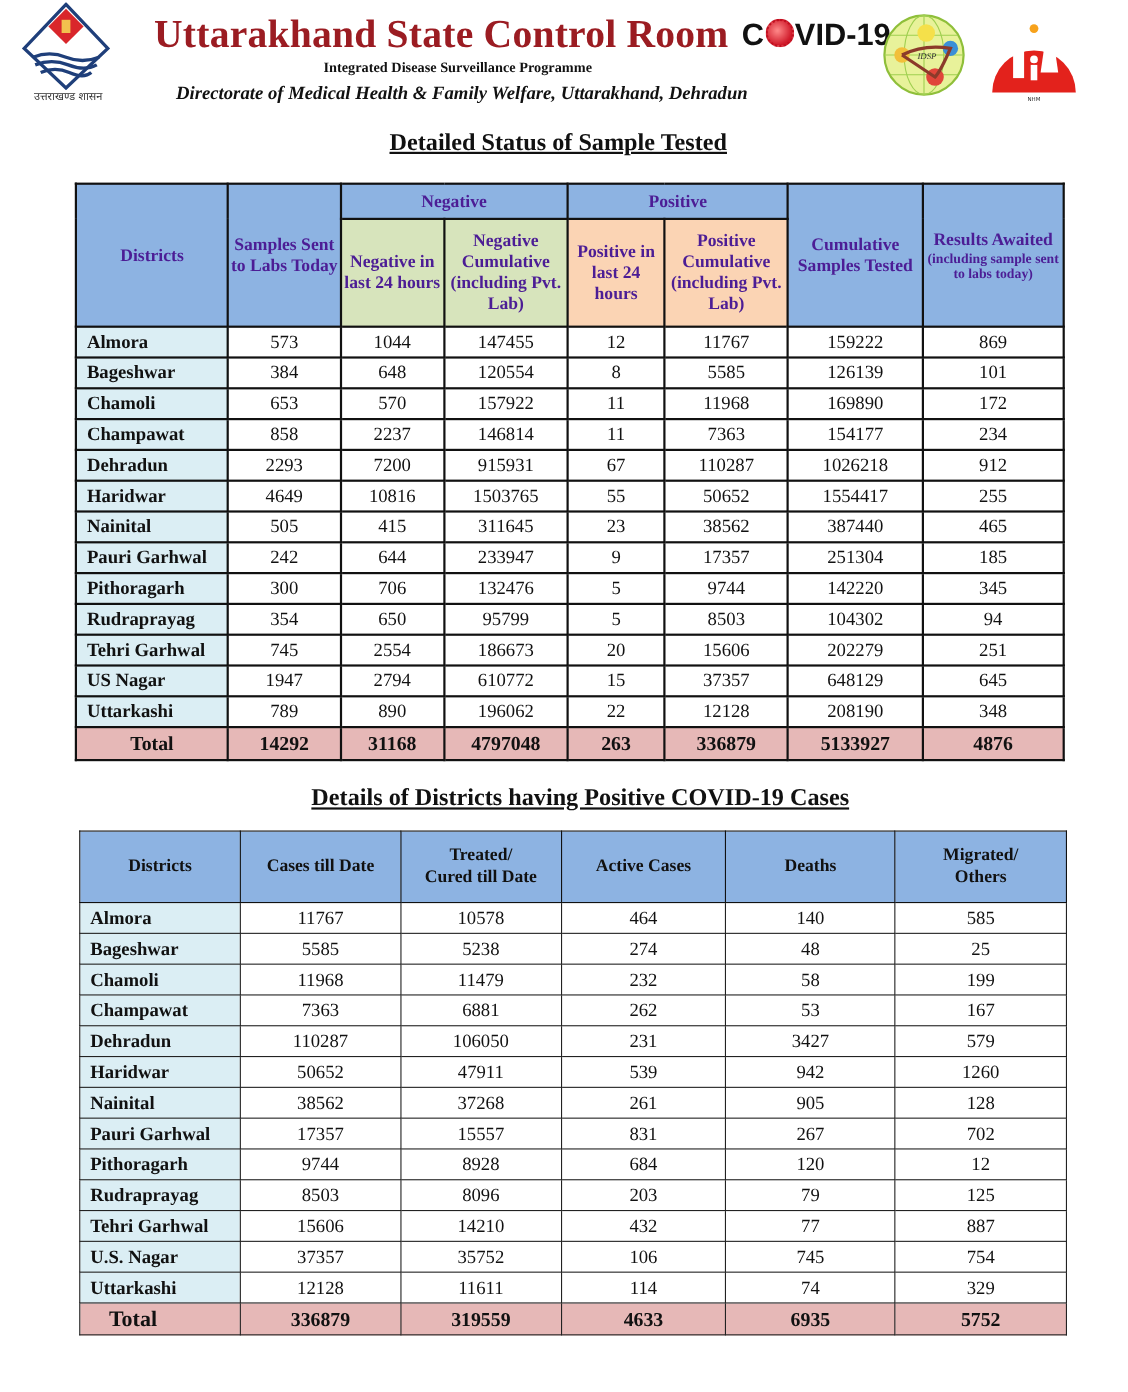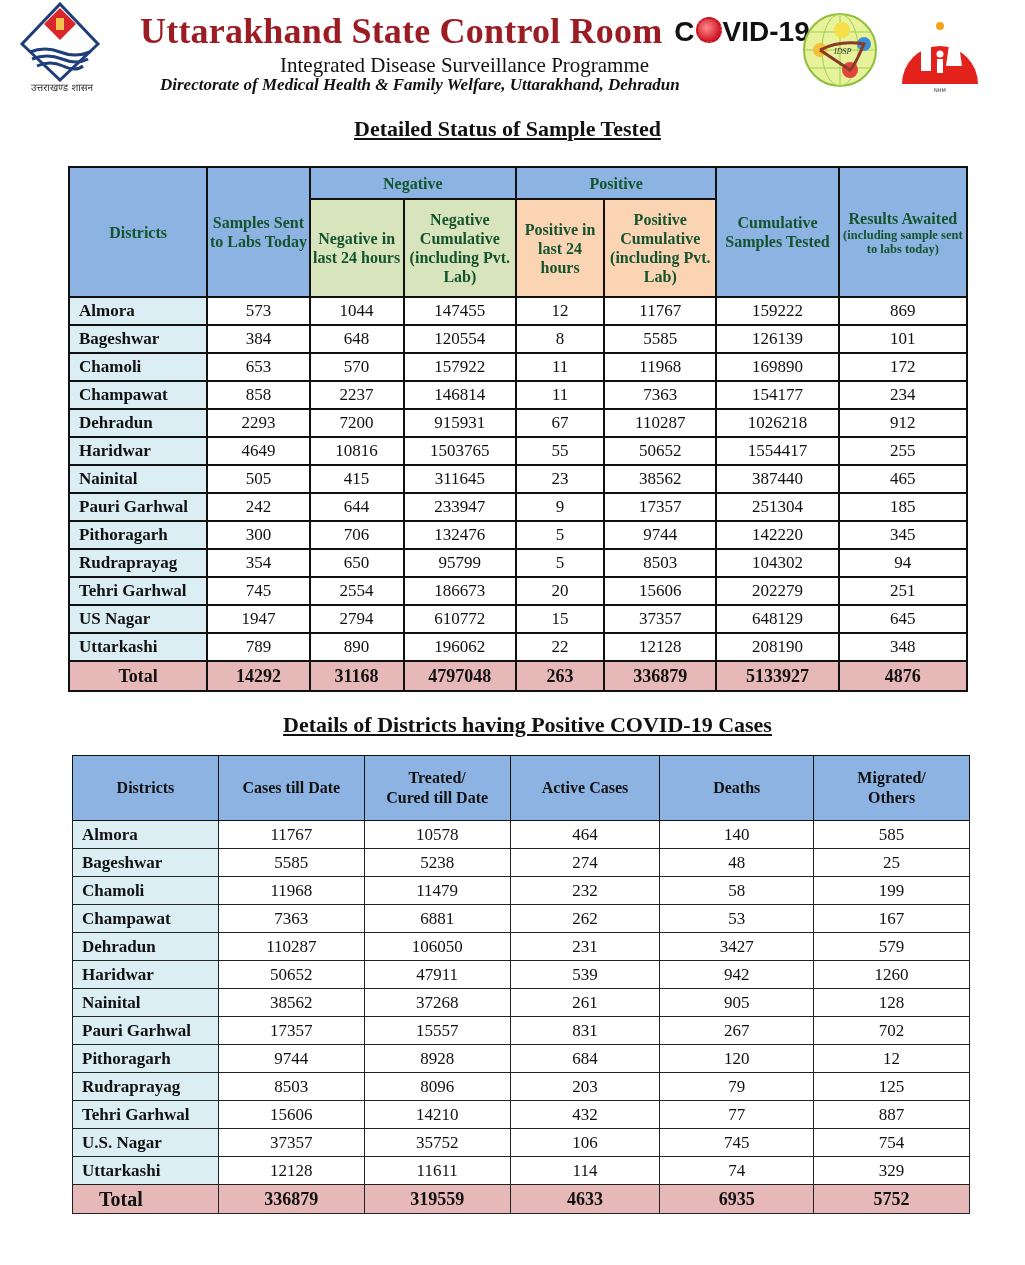--- a/index.html
+++ b/index.html
@@ -7,36 +7,36 @@
 
   
   .header { position: absolute; left: 0; top: 0; width: 1025px; height: 110px; }
   .logo-uk { position: absolute; left: 10px; top: 2px; width: 100px; height: 95px; }
   .logo-uk svg { display: block; }
   .logo-uk .caption { position: absolute; left: 2px; top: 78px; width: 100px; text-align: center; font-family: "DejaVu Sans", sans-serif; font-size: 10px; color: #333; }
   .title-line { position: absolute; left: 140px; top: 10px; white-space: nowrap; text-align: right; }
   .title-main { font-family: "Liberation Serif", serif; font-weight: bold; font-size: 36px; color: #9b1c22; letter-spacing: 0.2px; }
   .title-covid { font-family: "Liberation Sans", sans-serif; font-weight: bold; font-size: 28px; color: #111; margin-left: 8px; vertical-align: 2px; }
   .title-covid .virus { display: inline-block; width: 22px; height: 22px; border-radius: 50%; background: radial-gradient(circle at 40% 40%, #ff8a8a, #d01a2a 70%); border: 2px dotted #c01020; vertical-align: -2px; margin: 0 1px; }
-  .sub1 { position: absolute; left: 280px; top: 53px; font-weight: normal; font-size: 21px; }
+  .sub1 { position: absolute; left: 294px; top: 53px; font-weight: bold; font-size: 13px; }
   .sub2 { position: absolute; left: 160px; top: 75px; font-weight: bold; font-size: 17px; font-style: italic; }
   .logo-idsp { position: absolute; left: 800px; top: 10px; width: 80px; height: 80px; }
   .logo-nhm { position: absolute; left: 890px; top: 4px; width: 100px; height: 90px; }
 
   
   .section-title { position: absolute; left: 0; width: 1015px; text-align: center; font-weight: bold; font-size: 22px; text-decoration: underline; }
   .st1 { top: 116px; font-family: "Liberation Serif", serif; }
   .st2 { top: 712px; font-family: "Liberation Serif", serif; padding-left: 20px; }
 
   table { border-collapse: collapse; position: absolute; font-family: "Liberation Serif", serif; }
   td, th { border: 2px solid #111; padding: 0; text-align: center; }
 
   
   .t1 { left: 68px; top: 166px; width: 900px; }
-  .t1 th { background: #8db3e2; font-weight: bold; font-size: 16px; line-height: 19px; color: #14532d; margin-left: 48px; }
+  .t1 th { background: #8db3e2; font-weight: bold; font-size: 16px; line-height: 19px; color: #4c1d95; margin-left: 48px; }
   .t1 th.neg { background: #d7e4bc; }
   .t1 th.pos { background: #fbd4b4; }
   .t1 th.grp-neg, .t1 th.grp-pos { height: 30px; }
   .t1 th small { display: block; font-size: 12.5px; line-height: 14px; }
   .t1 td { height: 26px; font-size: 17px; background: #fff; }
   .t1 td.dist { text-align: left; padding-left: 9px; font-weight: bold; background: #dbeef4; }
   .t1 tr.total td { background: #e6b8b7; font-weight: bold; font-size: 18px; height: 28px; }
   .t1 tr.total td.dist { text-align: center; padding-left: 0; }
 
   

